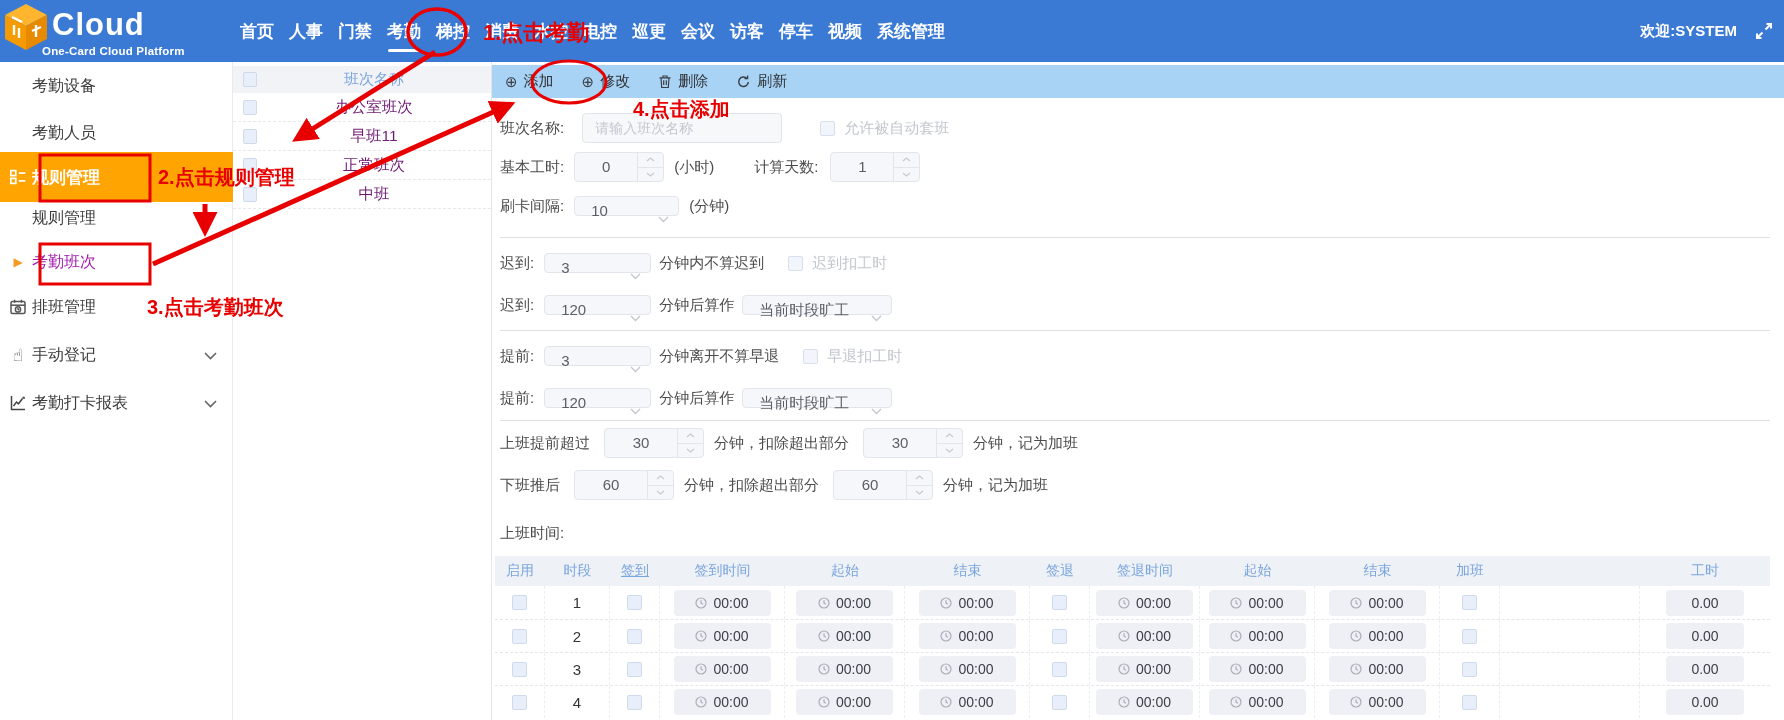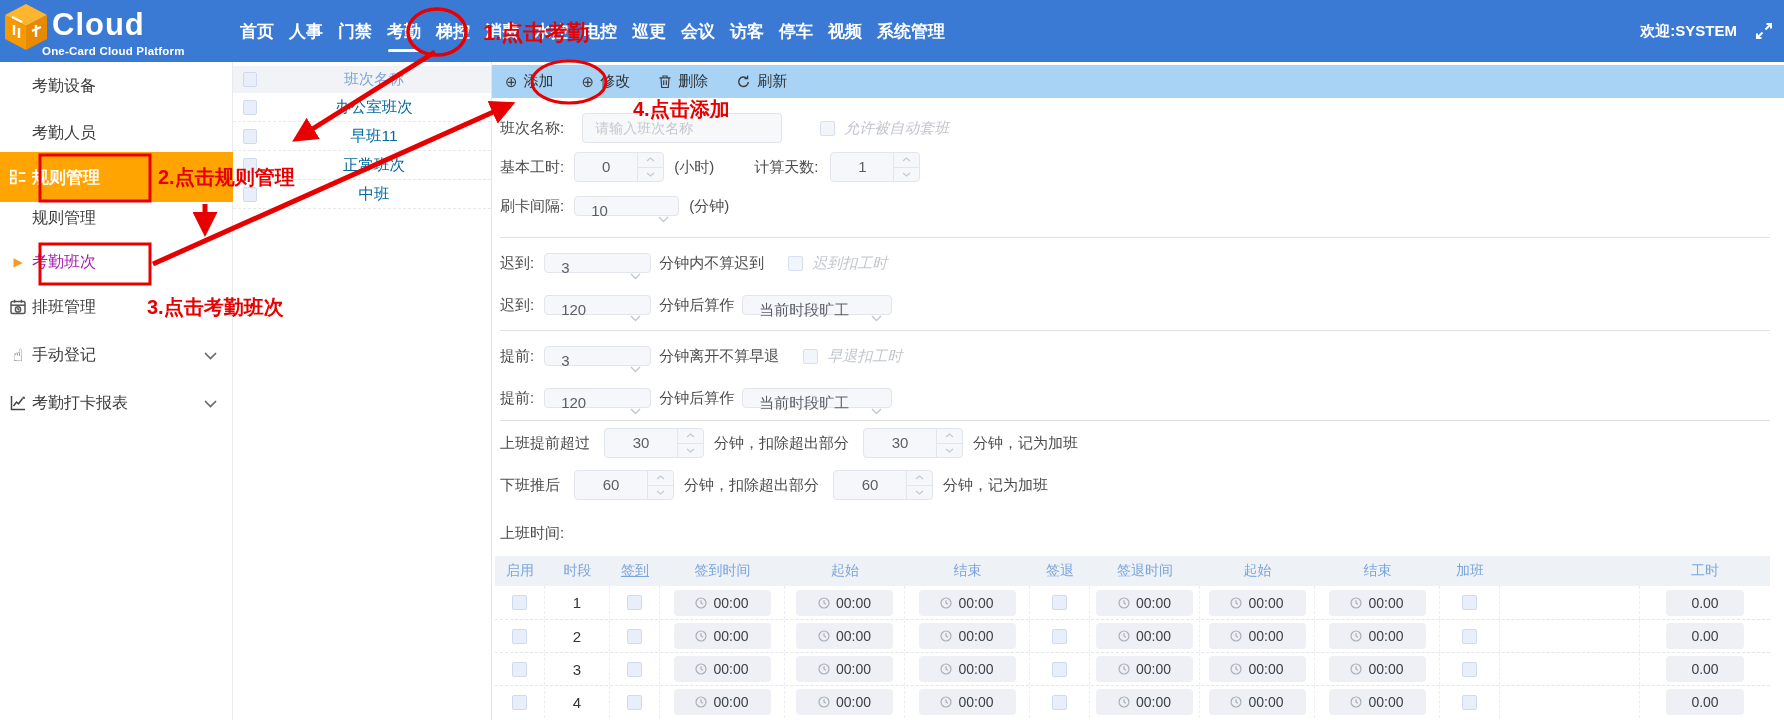--- a/index.html
+++ b/index.html
@@ -28,34 +28,34 @@
   .side-item.orange .side-label { color:#fff; font-weight:bold; font-size:17px; }
   .side-item.sel .side-label { color:#a21caf; }
   .tri { font-size:12px; color:#f59a23; }
   .hand-glyph { font-size:17px; color:#555; }
 
   
   .listpanel { position:absolute; left:233px; top:62px; width:259px; bottom:0; background:#fff; border-right:1px solid #e2e5e9; padding-top:4px; }
   .list-header { height:27px; background:#f1f3f6; display:flex; align-items:center; }
   .list-header .hdr-label { flex:1; text-align:center; color:#7aa5de; font-size:15px; }
   .lrow { height:29px; display:flex; align-items:center; border-bottom:1px dashed #e6e8ec; cursor:pointer; }
-  .lrow .lname { flex:1; text-align:center; color:#0369a1; font-size:15.5px; }
+  .lrow .lname { flex:1; text-align:center; color:#701a75; font-size:15.5px; }
   .cbcol { width:24px; padding-left:10px; display:flex; align-items:center; }
   .cb { display:inline-block; width:15px; height:15px; border:1px solid #cfdaec; background:#e9effa; border-radius:2px; }
   .cb.lite { border-color:#d8e0ef; background:#f2f6fc; }
 
   
   .main { position:absolute; left:492px; top:62px; right:0; bottom:0; background:#fff; overflow:hidden; }
   .toolbar { margin-top:3px; height:33px; background:#a9d3f5; display:flex; align-items:center; padding-left:13px; gap:28px; }
   .tbtn { display:flex; align-items:center; gap:6px; font-size:15px; color:#2f3338; cursor:pointer; }
   .tbtn .oplus { font-size:15px; color:#3a3f45; }
 
   .frow { margin-left:8px; display:flex; align-items:center; height:30px; font-size:15px; color:#4c4c4c; white-space:nowrap; }
   .divider { margin-left:8px; margin-right:14px; border-top:1px solid #e0e0e0; height:0; }
-  .ghost-label { color:#c2c6cc;font-style:italic; }
+  .ghost-label { color:#c2c6cc; }
   .cbgroup { display:flex; align-items:center; gap:9px; }
 
   .txtinput { width:200px; height:30px; margin-left:18px; border:1px solid #e2e5eb; border-radius:4px;
               background:#f7f8fa; padding:0 12px; font-size:14px; color:#5a5e66;
               font-family:"Liberation Sans","DejaVu Sans",sans-serif; }
   .txtinput::placeholder { color:#c3c7cf; }
 
   .spin { display:flex; height:30px; border:1px solid #e2e5eb; border-radius:4px; background:#f5f7fa; overflow:hidden; }
   .spin .val { flex:1; text-align:center; line-height:28px; color:#5a5e66; font-size:15px; }
   .spin .arrows { width:26px; border-left:1px solid #e2e5eb; display:flex; flex-direction:column; }

